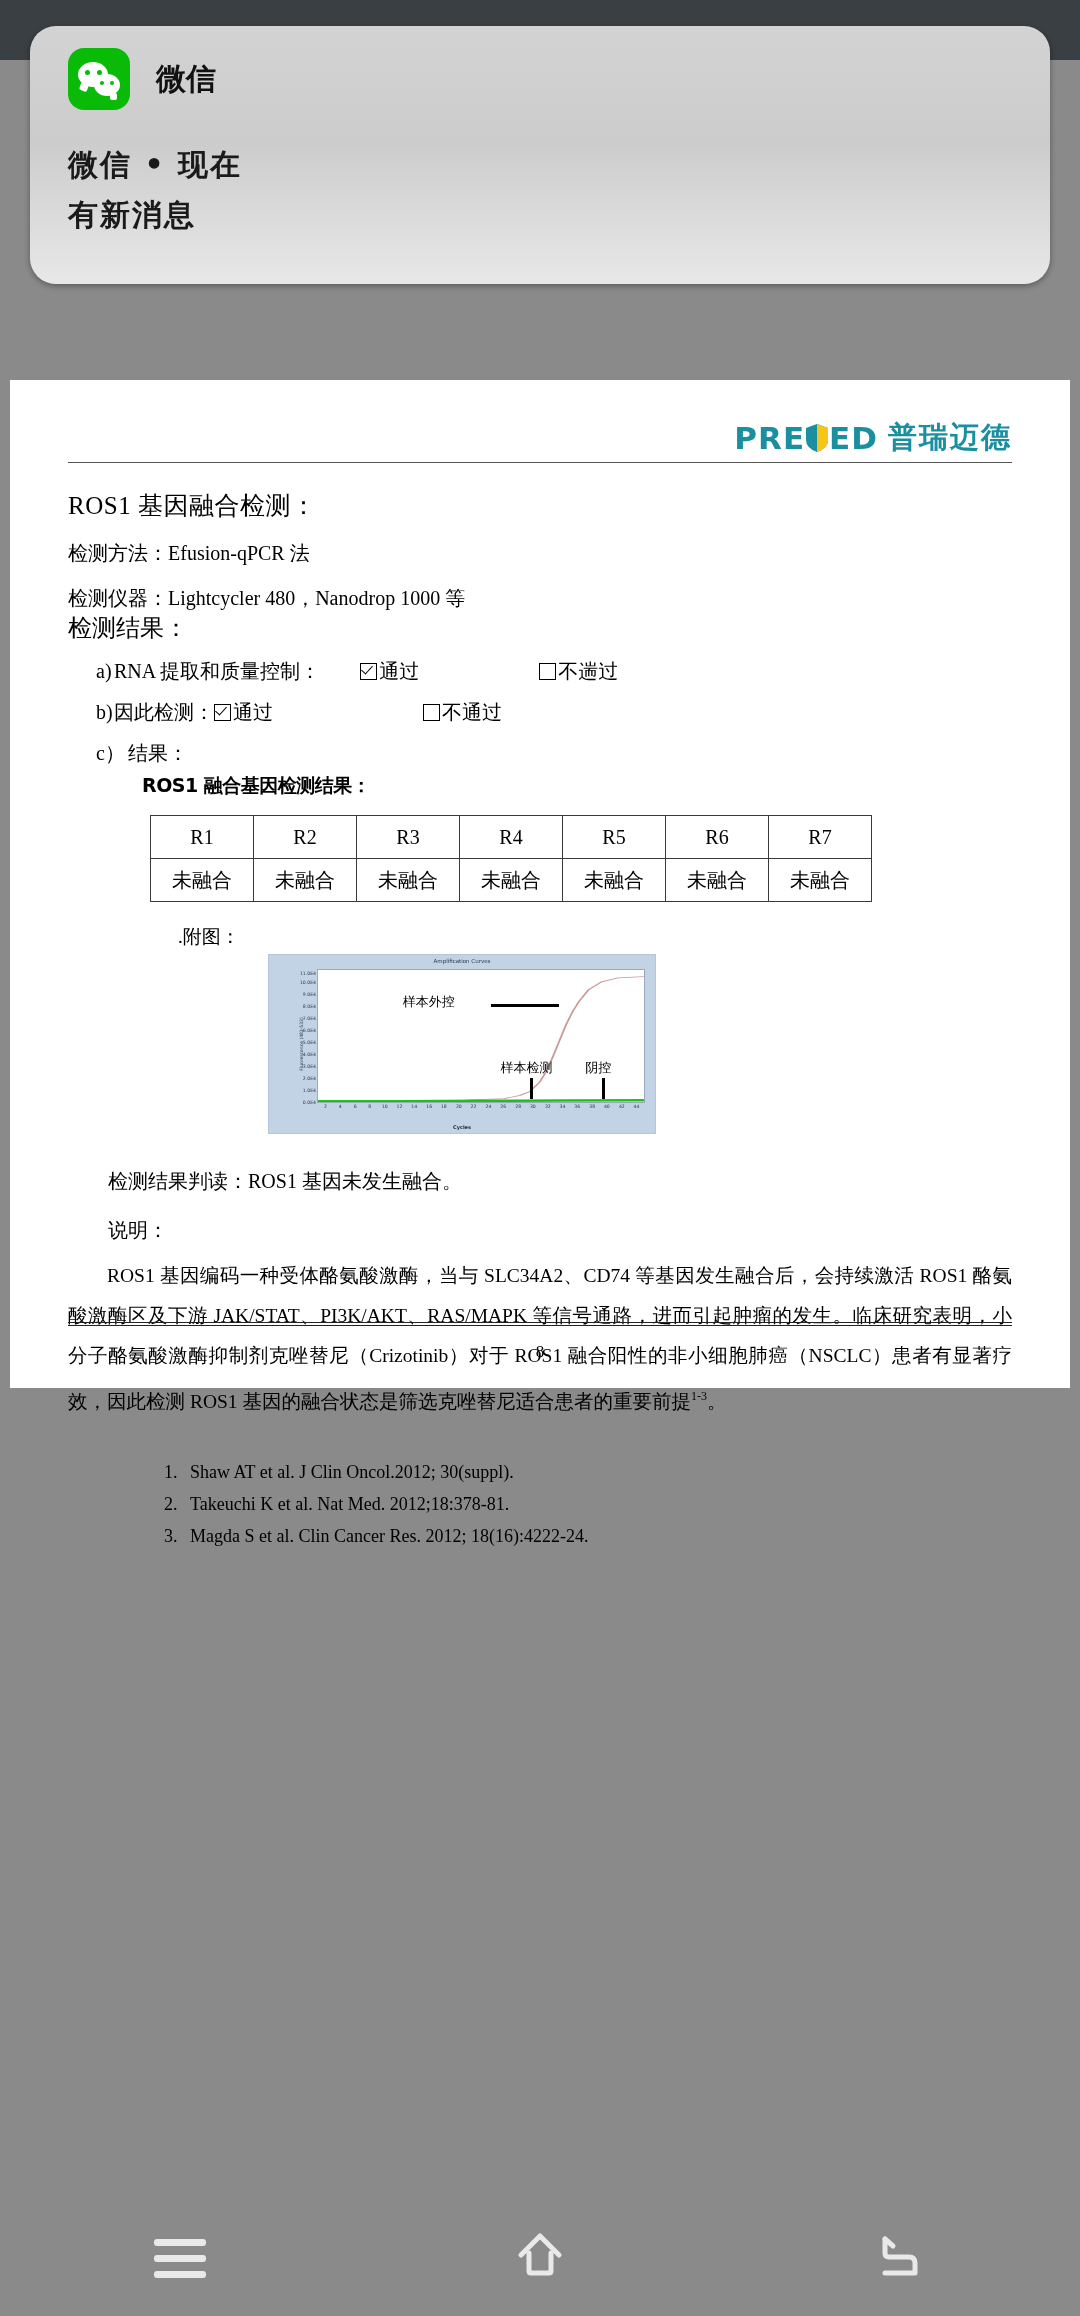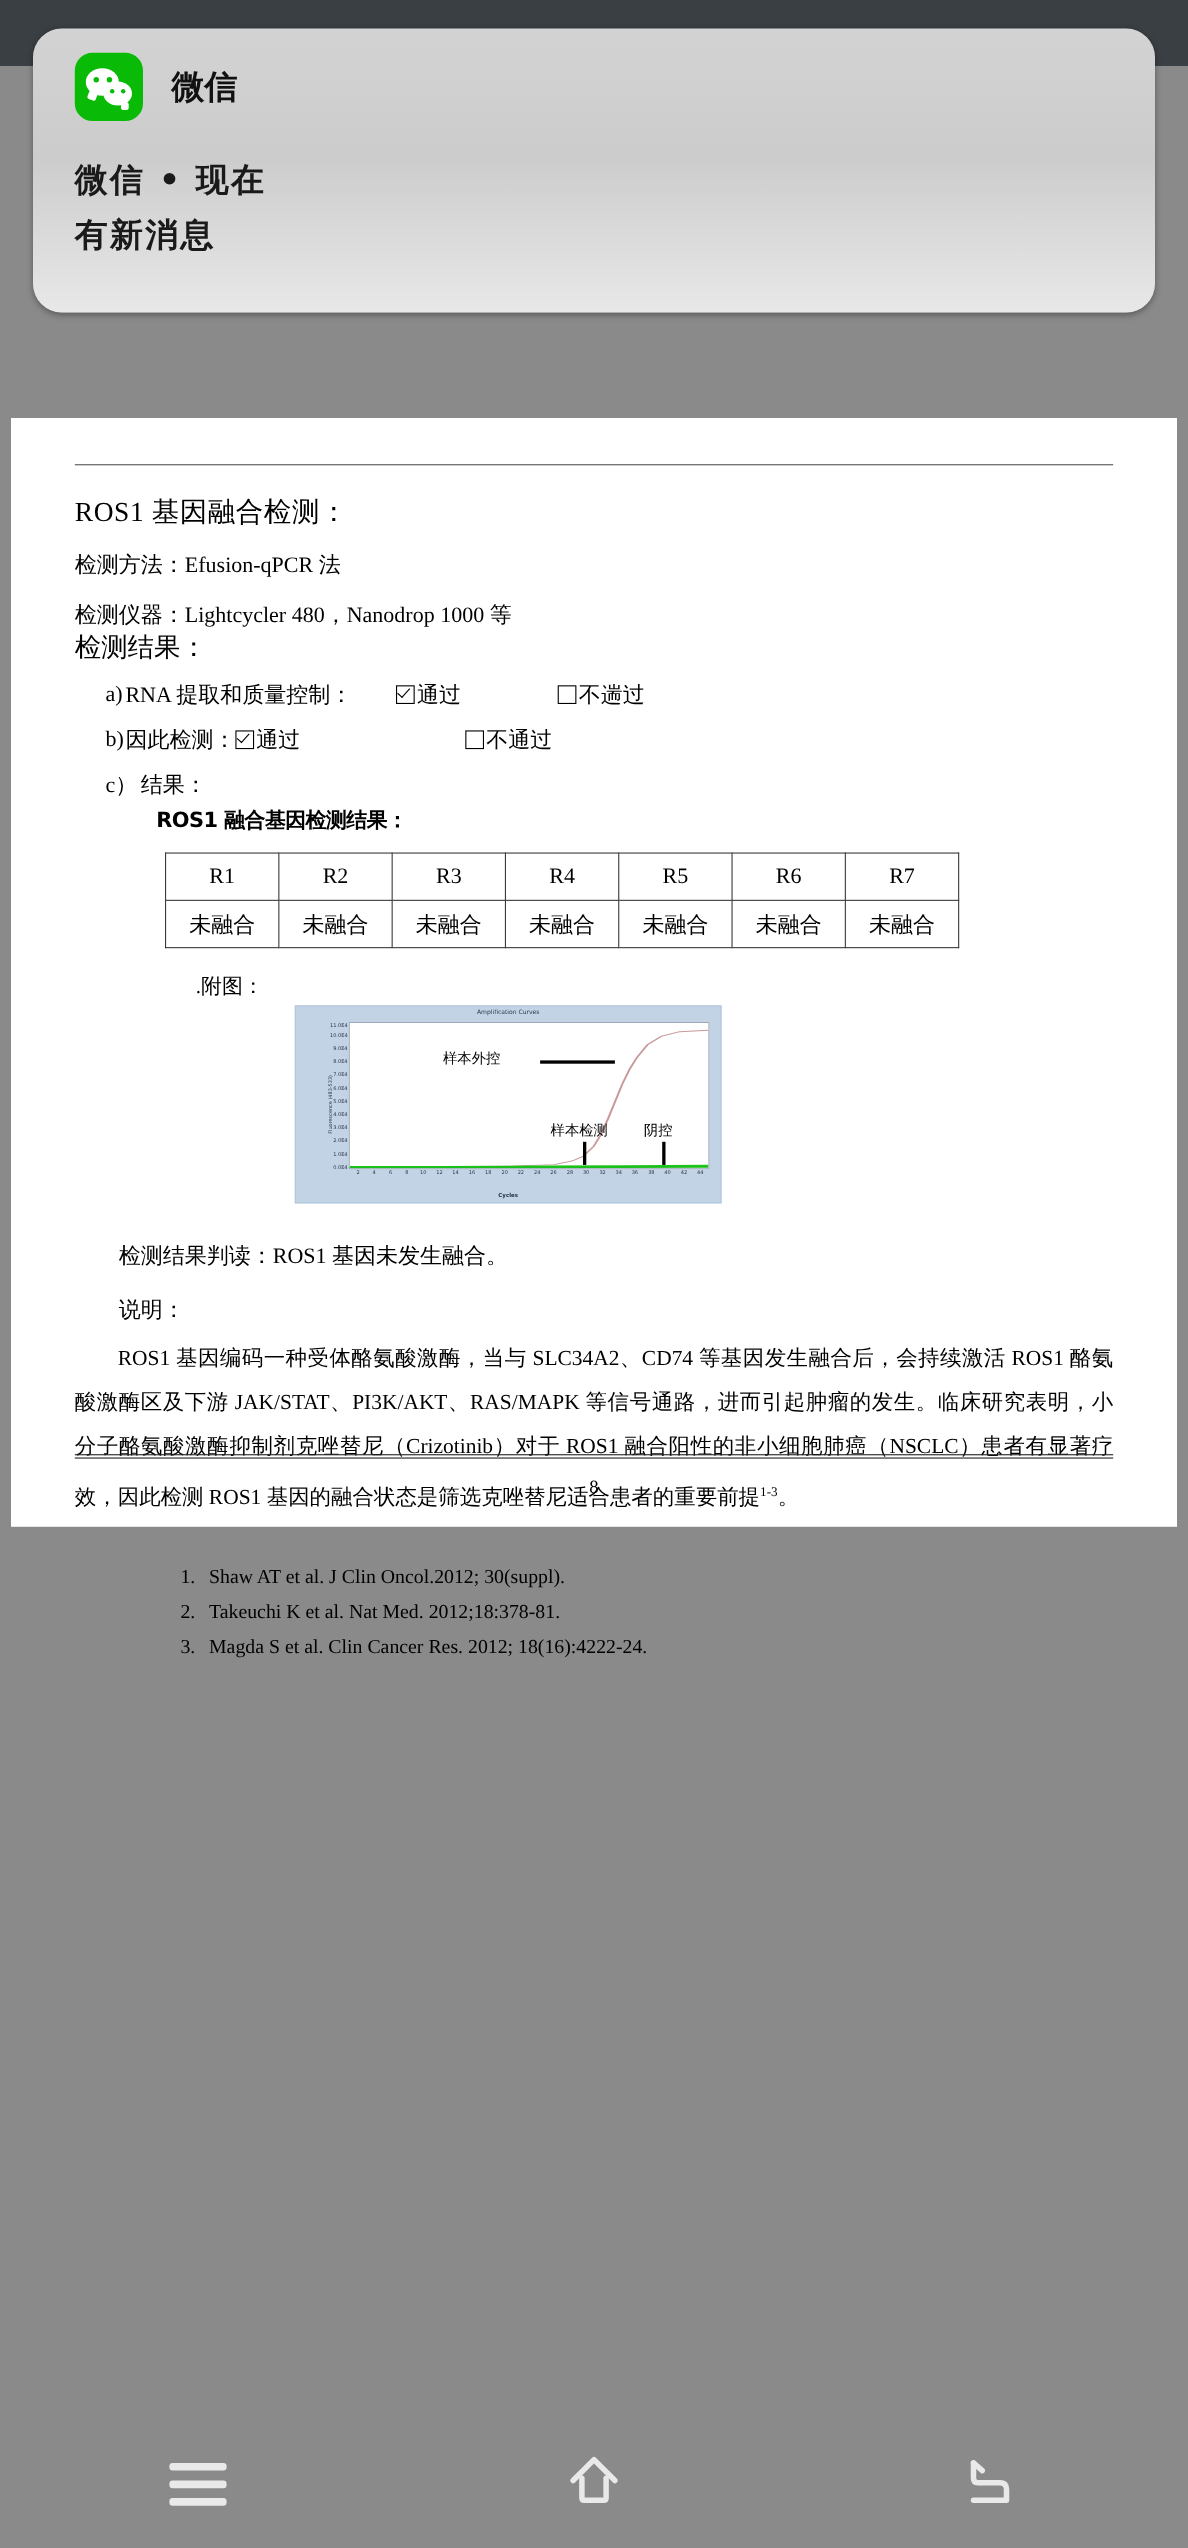--- a/index.html
+++ b/index.html
@@ -185,36 +185,48 @@
   <div class="notif-body">
     <div class="notif-line">微信 • 现在</div>
     <div class="notif-line">有新消息</div>
   </div>
 </div>
 
 <div class="page">
  <div class="doc-inner">
 
   <div class="logo-row">
+    <span class="logo">
+      <span class="logo-text">PRE</span>
+      <span class="shield">
+        <svg width="22" height="28" viewBox="0 0 22 28">
+          <path d="M11 0 L22 4 L22 16 Q22 24 11 28 Q0 24 0 16 L0 4 Z" fill="#1a8fa0"></path>
+          <path d="M11 0 L22 4 L22 16 Q22 24 11 28 Z" fill="#f5c518"></path>
+          <path d="M11 3 L19 6 L19 16 Q19 22 11 25 Q3 22 3 16 L3 6 Z" fill="#ffffff" opacity="0"></path>
+        </svg>
+      </span>
+      <span class="logo-text">ED</span>
+      <span class="logo-cn">普瑞迈德</span>
+    </span>
     <div class="logo-rule"></div>
   </div>
 
   <div class="doc-title">ROS1 基因融合检测：</div>
   <div class="doc-line">检测方法：Efusion-qPCR 法</div>
   <div class="doc-line">检测仪器：Lightcycler 480，Nanodrop 1000 等</div>
   <div class="res-label">检测结果：</div>
 
   <div class="item">
     <span class="mk">a)</span>
     <span>RNA 提取和质量控制：</span>
     <span class="opt" style="margin-left:40px;">
       <span class="cb on"></span>
       <span>通过</span>
     </span>
-    <span class="opt" style="margin-left:88px;">
+    <span class="opt" style="margin-left:120px;">
       <span class="cb"></span>
       <span>不遄过</span>
     </span>
   </div>
 
   <div class="item">
     <span class="mk">b)</span>
     <span>因此检测：</span>
     <span class="opt">
       <span class="cb on"></span>

